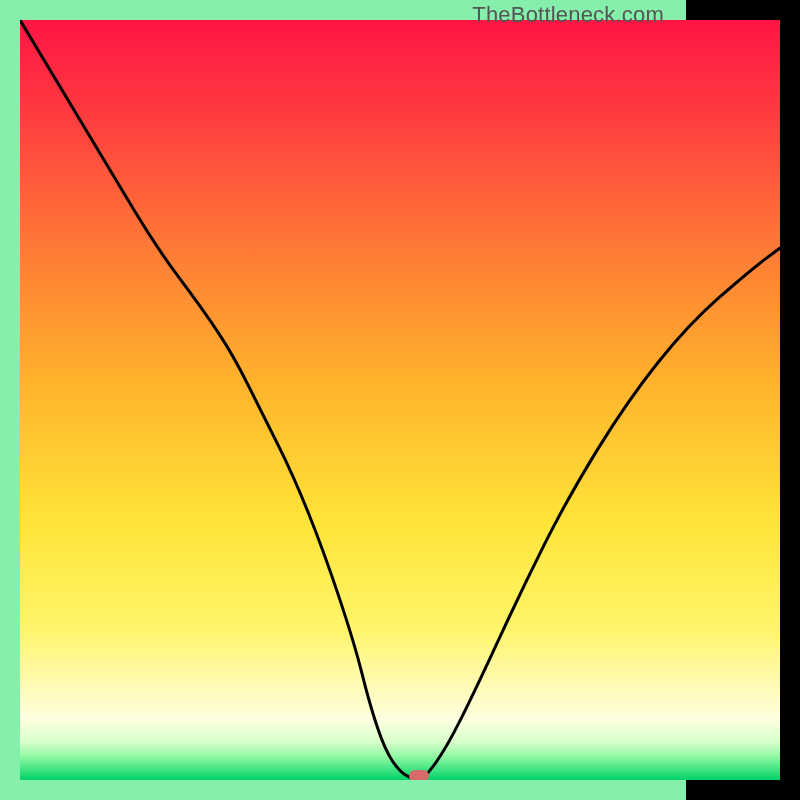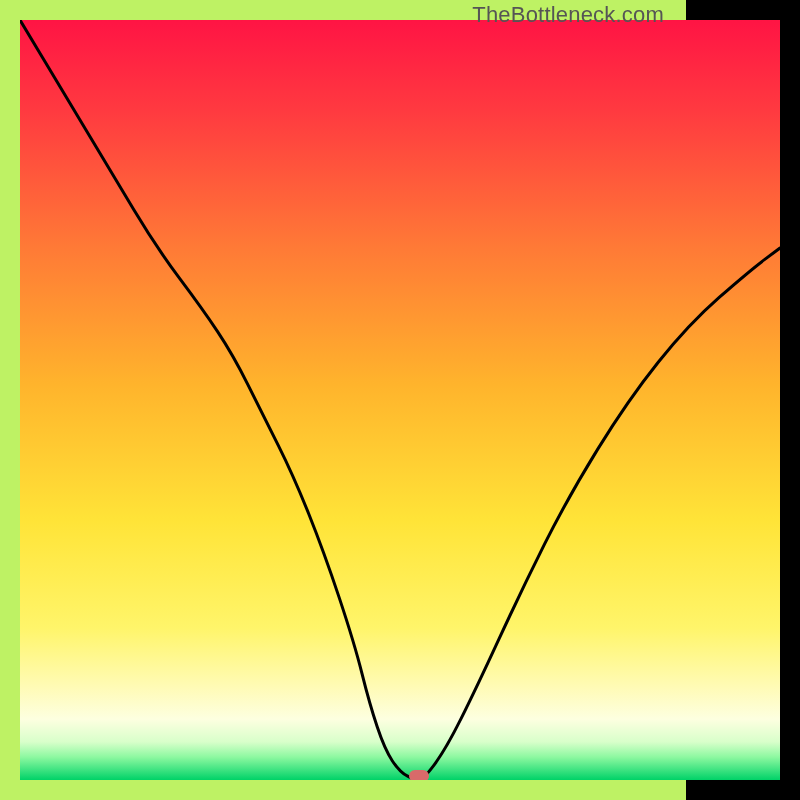--- a/index.html
+++ b/index.html
@@ -7,21 +7,21 @@
     padding: 0;
     width: 800px;
     height: 800px;
     background: #000;
     overflow: hidden;
   }
   .chart-container {
     position: relative;
     width: 686px;
     height: 800px;
-    background: #bef264;
+    background: #86efac;
   }
   .plot-area {
     position: absolute;
     left: 20px;
     top: 20px;
     width: 760px;
     height: 760px;
     overflow: hidden;
   }
   .gradient-bg {

